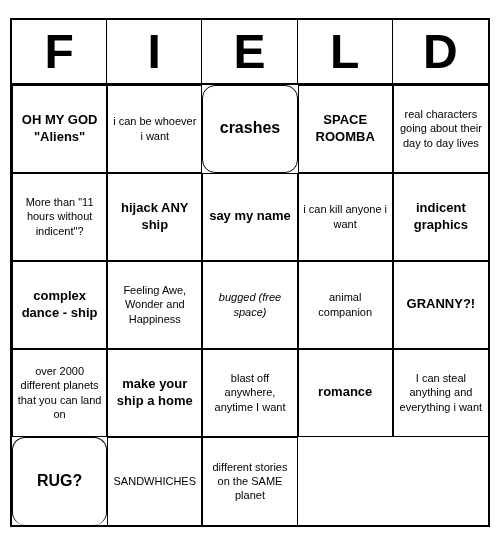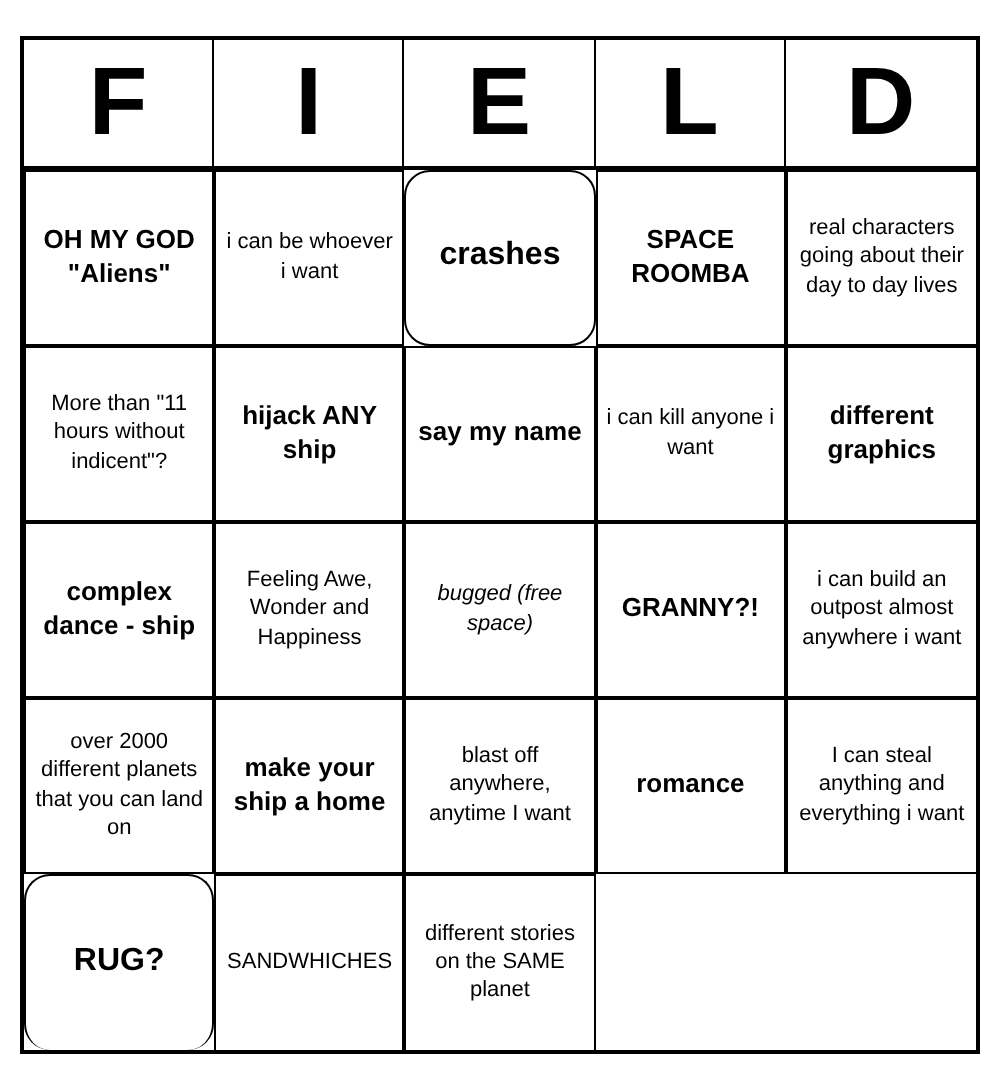--- a/index.html
+++ b/index.html
@@ -101,36 +101,36 @@
       <div class="bingo-cell medium-text">
         <span>hijack ANY ship</span>
       </div>
       <div class="bingo-cell medium-text">
         <span>say my name</span>
       </div>
       <div class="bingo-cell">
         <span>i can kill anyone i want</span>
       </div>
       <div class="bingo-cell medium-text">
-        <span>different graphics</span>
+        <span>indicent graphics</span>
       </div>
       <div class="bingo-cell medium-text">
         <span>complex dance - ship</span>
       </div>
       <div class="bingo-cell">
         <span>Feeling Awe, Wonder and Happiness</span>
       </div>
       <div class="bingo-cell free-space">
         <span>bugged (free space)</span>
       </div>
+      <div class="bingo-cell">
+        <span>animal companion</span>
+      </div>
       <div class="bingo-cell medium-text">
         <span>GRANNY?!</span>
-      </div>
-      <div class="bingo-cell">
-        <span>i can build an outpost almost anywhere i want</span>
       </div>
       <div class="bingo-cell">
         <span>over 2000 different planets that you can land on</span>
       </div>
       <div class="bingo-cell medium-text">
         <span>make your ship a home</span>
       </div>
       <div class="bingo-cell">
         <span>blast off anywhere, anytime I want</span>
       </div>

